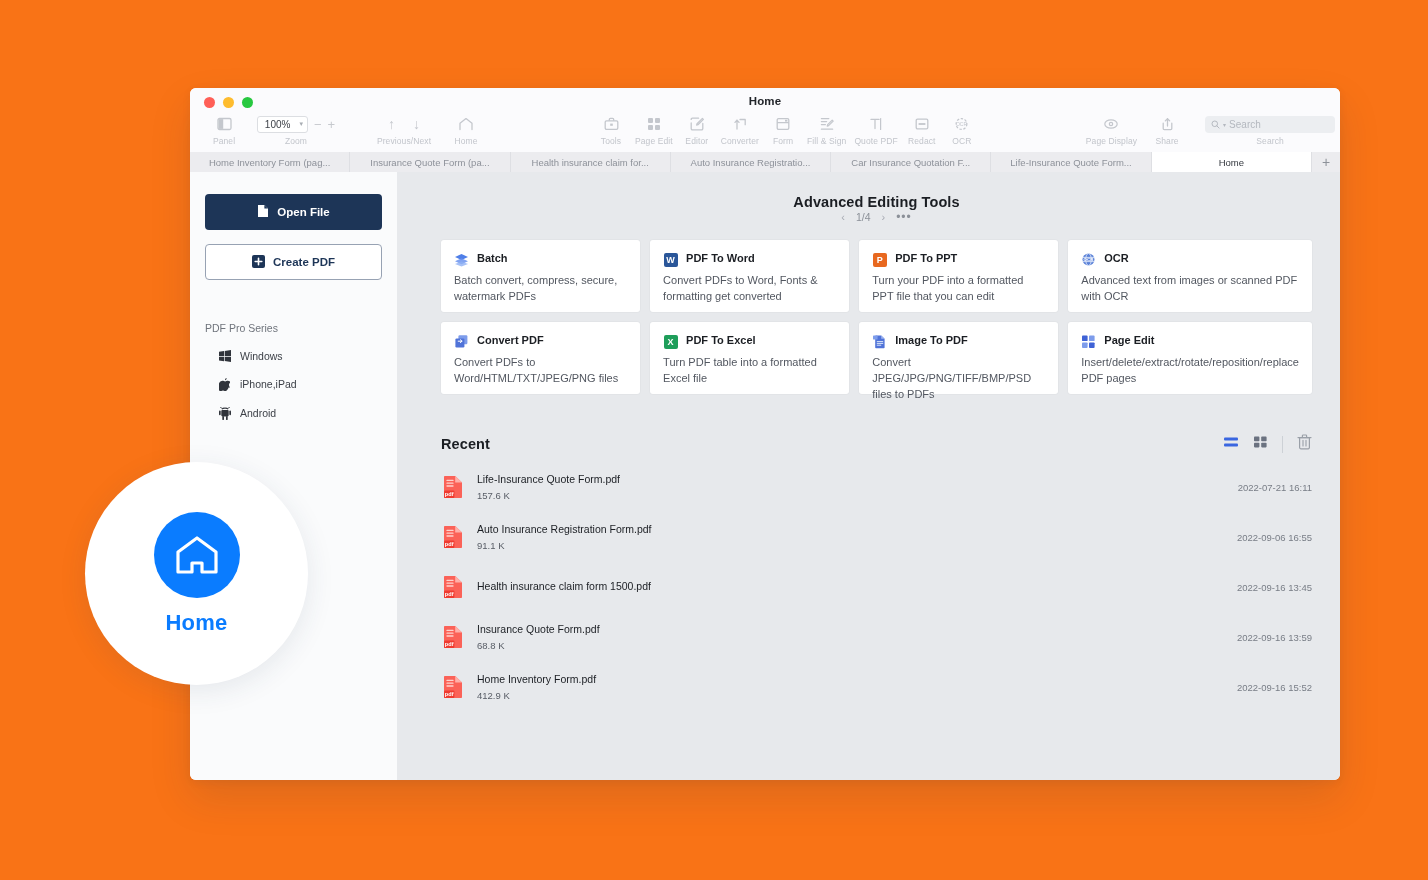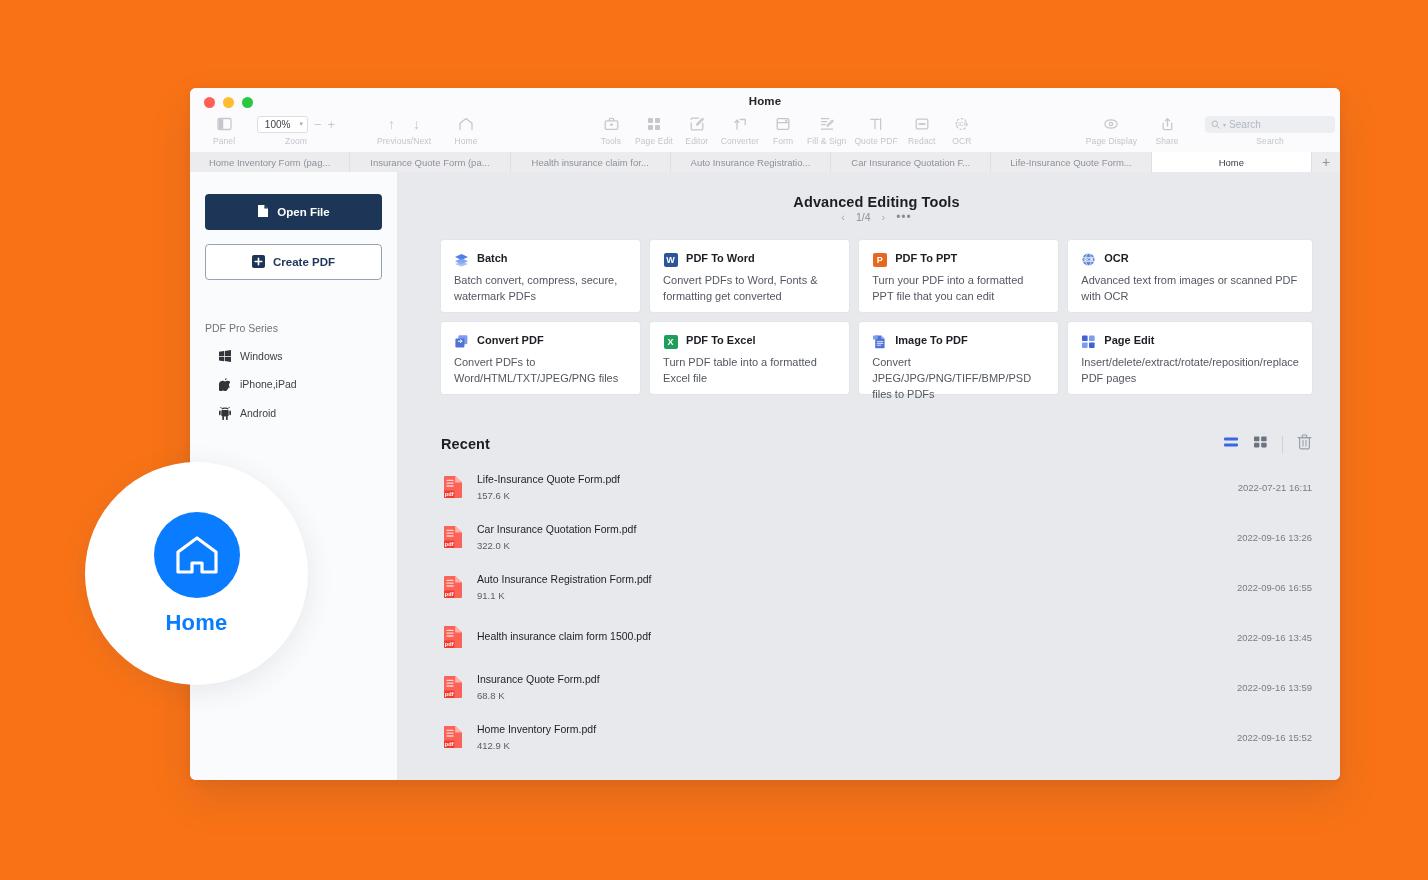--- a/index.html
+++ b/index.html
@@ -584,98 +584,82 @@
                   <text x="6.2" y="21" text-anchor="middle" font-size="5.6" fill="#fff" font-family="Liberation Sans, sans-serif" font-weight="bold">pdf</text>
                 </svg>
             </span>
             <span class="rmeta">
               <span class="rname" style="display:block">Life-Insurance Quote Form.pdf</span>
               <span class="rsize" style="display:block">157.6 K</span>
             </span>
             <span class="rdate">2022-07-21 16:11</span>
           </div>
 
+
           <div class="rrow">
             <span class="pdficon">
               <svg width="20" height="24" viewBox="0 0 20 24">
                   <path d="M1 1.8A.8.8 0 011.8 1h10.4L19 7.6v14.6a.8.8 0 01-.8.8H1.8a.8.8 0 01-.8-.8z" fill="#fb6258"></path>
                   <path d="M12.2 1v6.6H19z" fill="#ffb1aa"></path>
                   <path d="M4 5.4h6M4 8.2h6M4 11h6" stroke="#ffd2cd" stroke-width="1.3" stroke-linecap="round"></path>
                   <rect x="1" y="15.4" width="10.4" height="7.6" rx="1" fill="#ef3b30"></rect>
                   <text x="6.2" y="21" text-anchor="middle" font-size="5.6" fill="#fff" font-family="Liberation Sans, sans-serif" font-weight="bold">pdf</text>
                 </svg>
             </span>
             <span class="rmeta">
-              <span class="rname" style="display:block">Car Insurance Quotation Form.pdf</span>
-              <span class="rsize" style="display:block">322.0 K</span>
-            </span>
-            <span class="rdate">2022-09-16 13:26</span>
+              <span class="rname" style="display:block">Auto Insurance Registration Form.pdf</span>
+              <span class="rsize" style="display:block">91.1 K</span>
+            </span>
+            <span class="rdate">2022-09-06 16:55</span>
           </div>
 
           <div class="rrow">
             <span class="pdficon">
               <svg width="20" height="24" viewBox="0 0 20 24">
                   <path d="M1 1.8A.8.8 0 011.8 1h10.4L19 7.6v14.6a.8.8 0 01-.8.8H1.8a.8.8 0 01-.8-.8z" fill="#fb6258"></path>
                   <path d="M12.2 1v6.6H19z" fill="#ffb1aa"></path>
                   <path d="M4 5.4h6M4 8.2h6M4 11h6" stroke="#ffd2cd" stroke-width="1.3" stroke-linecap="round"></path>
                   <rect x="1" y="15.4" width="10.4" height="7.6" rx="1" fill="#ef3b30"></rect>
                   <text x="6.2" y="21" text-anchor="middle" font-size="5.6" fill="#fff" font-family="Liberation Sans, sans-serif" font-weight="bold">pdf</text>
                 </svg>
             </span>
             <span class="rmeta">
-              <span class="rname" style="display:block">Auto Insurance Registration Form.pdf</span>
-              <span class="rsize" style="display:block">91.1 K</span>
-            </span>
-            <span class="rdate">2022-09-06 16:55</span>
+              <span class="rname" style="display:block">Health insurance claim form 1500.pdf</span>
+            </span>
+            <span class="rdate">2022-09-16 13:45</span>
           </div>
 
           <div class="rrow">
             <span class="pdficon">
               <svg width="20" height="24" viewBox="0 0 20 24">
                   <path d="M1 1.8A.8.8 0 011.8 1h10.4L19 7.6v14.6a.8.8 0 01-.8.8H1.8a.8.8 0 01-.8-.8z" fill="#fb6258"></path>
                   <path d="M12.2 1v6.6H19z" fill="#ffb1aa"></path>
                   <path d="M4 5.4h6M4 8.2h6M4 11h6" stroke="#ffd2cd" stroke-width="1.3" stroke-linecap="round"></path>
                   <rect x="1" y="15.4" width="10.4" height="7.6" rx="1" fill="#ef3b30"></rect>
                   <text x="6.2" y="21" text-anchor="middle" font-size="5.6" fill="#fff" font-family="Liberation Sans, sans-serif" font-weight="bold">pdf</text>
                 </svg>
             </span>
             <span class="rmeta">
-              <span class="rname" style="display:block">Health insurance claim form 1500.pdf</span>
-            </span>
-            <span class="rdate">2022-09-16 13:45</span>
+              <span class="rname" style="display:block">Insurance Quote Form.pdf</span>
+              <span class="rsize" style="display:block">68.8 K</span>
+            </span>
+            <span class="rdate">2022-09-16 13:59</span>
           </div>
 
           <div class="rrow">
             <span class="pdficon">
               <svg width="20" height="24" viewBox="0 0 20 24">
                   <path d="M1 1.8A.8.8 0 011.8 1h10.4L19 7.6v14.6a.8.8 0 01-.8.8H1.8a.8.8 0 01-.8-.8z" fill="#fb6258"></path>
                   <path d="M12.2 1v6.6H19z" fill="#ffb1aa"></path>
                   <path d="M4 5.4h6M4 8.2h6M4 11h6" stroke="#ffd2cd" stroke-width="1.3" stroke-linecap="round"></path>
                   <rect x="1" y="15.4" width="10.4" height="7.6" rx="1" fill="#ef3b30"></rect>
                   <text x="6.2" y="21" text-anchor="middle" font-size="5.6" fill="#fff" font-family="Liberation Sans, sans-serif" font-weight="bold">pdf</text>
                 </svg>
             </span>
             <span class="rmeta">
-              <span class="rname" style="display:block">Insurance Quote Form.pdf</span>
-              <span class="rsize" style="display:block">68.8 K</span>
-            </span>
-            <span class="rdate">2022-09-16 13:59</span>
-          </div>
-
-          <div class="rrow">
-            <span class="pdficon">
-              <svg width="20" height="24" viewBox="0 0 20 24">
-                  <path d="M1 1.8A.8.8 0 011.8 1h10.4L19 7.6v14.6a.8.8 0 01-.8.8H1.8a.8.8 0 01-.8-.8z" fill="#fb6258"></path>
-                  <path d="M12.2 1v6.6H19z" fill="#ffb1aa"></path>
-                  <path d="M4 5.4h6M4 8.2h6M4 11h6" stroke="#ffd2cd" stroke-width="1.3" stroke-linecap="round"></path>
-                  <rect x="1" y="15.4" width="10.4" height="7.6" rx="1" fill="#ef3b30"></rect>
-                  <text x="6.2" y="21" text-anchor="middle" font-size="5.6" fill="#fff" font-family="Liberation Sans, sans-serif" font-weight="bold">pdf</text>
-                </svg>
-            </span>
-            <span class="rmeta">
               <span class="rname" style="display:block">Home Inventory Form.pdf</span>
               <span class="rsize" style="display:block">412.9 K</span>
             </span>
             <span class="rdate">2022-09-16 15:52</span>
           </div>
 
         </div>
       </div>
     </div>
   </div>

